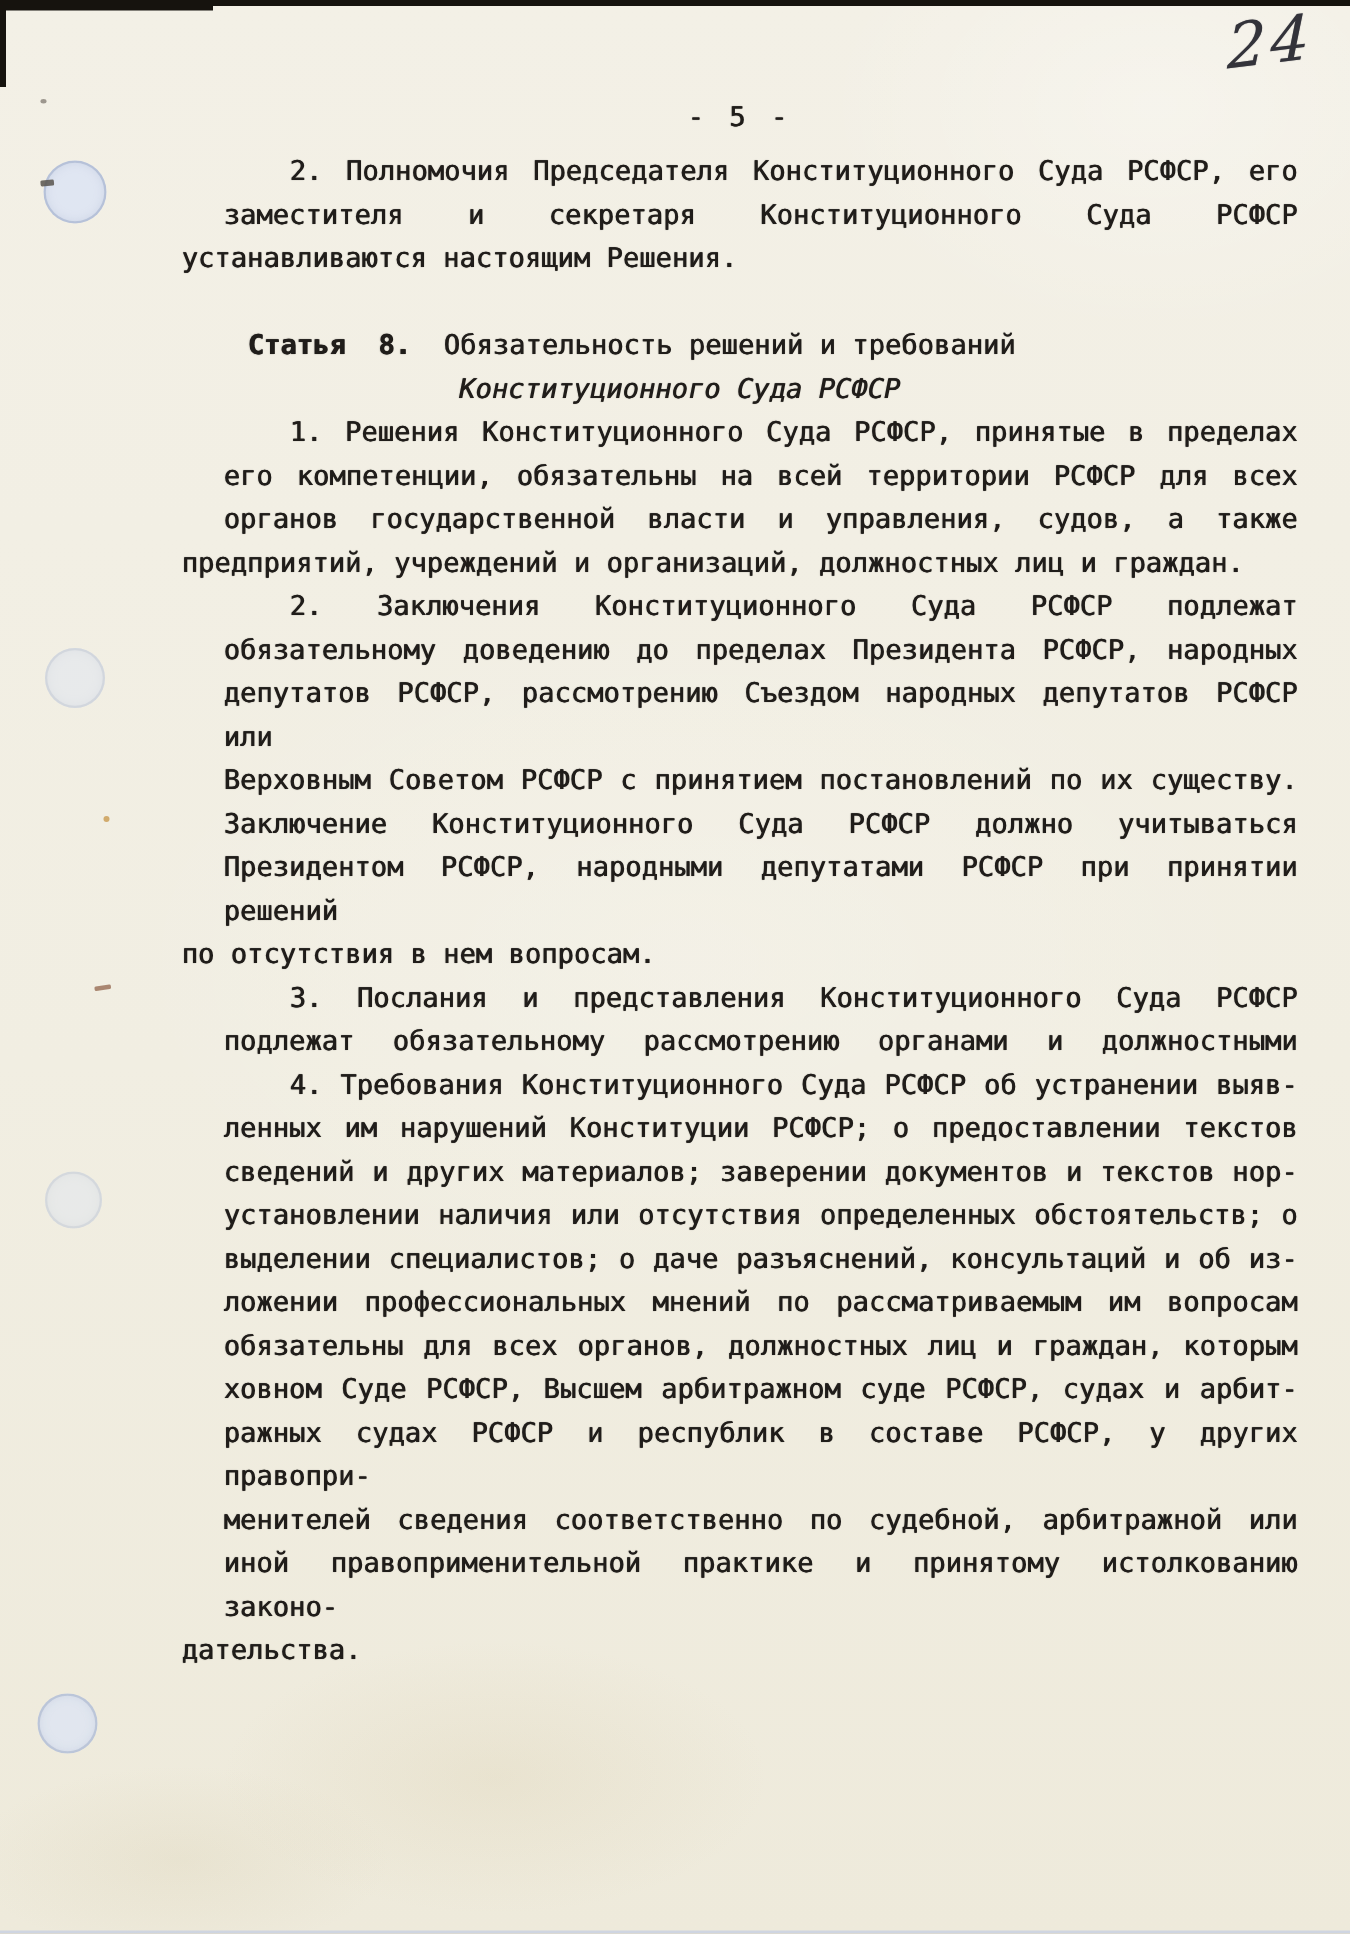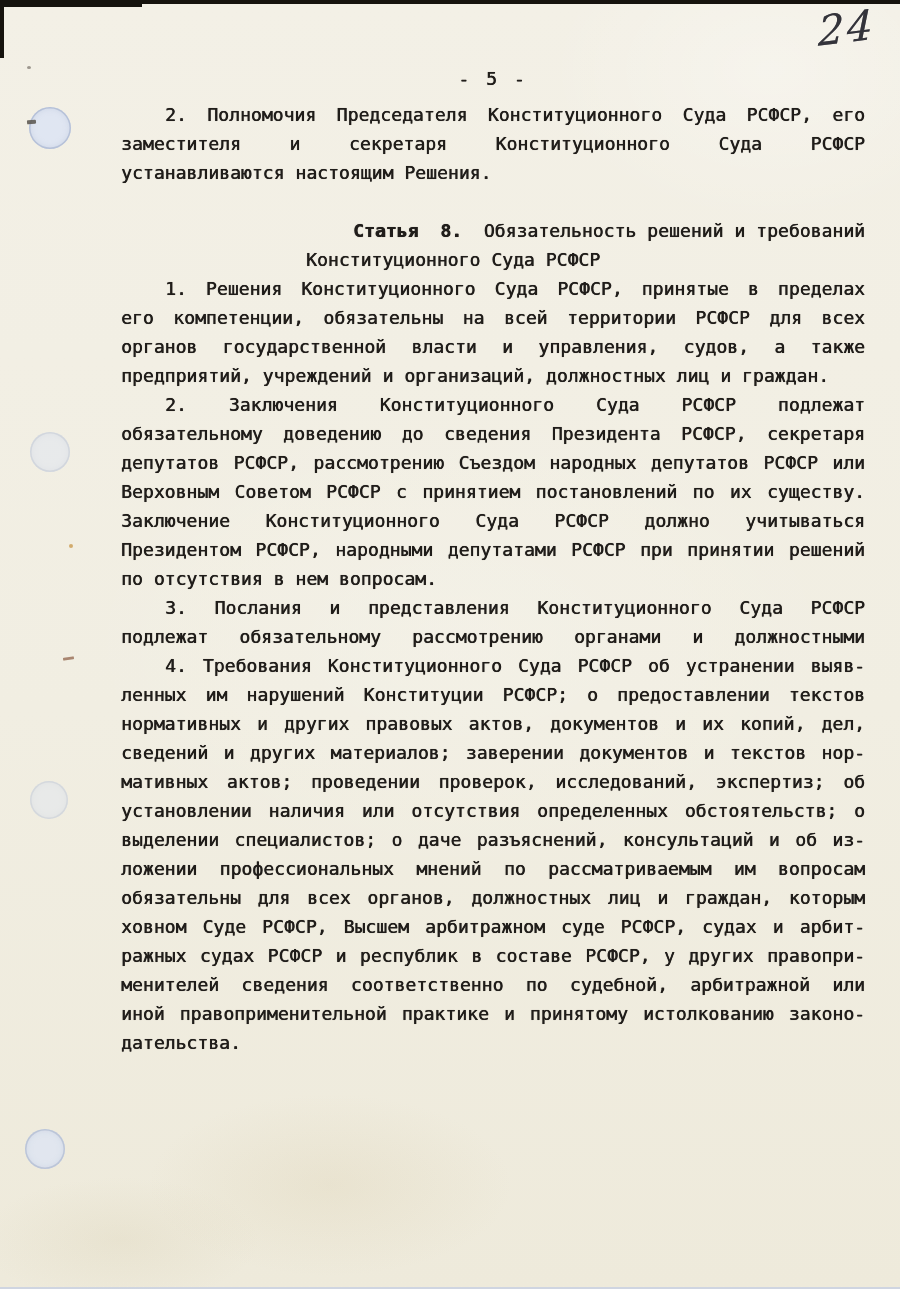--- a/index.html
+++ b/index.html
@@ -39,23 +39,23 @@
     position:absolute; top:68px; left:121px; width:744px; text-align:center;
     font-size:18.1px; letter-spacing:3px;
     text-shadow: .45px 0 0 currentColor, 0 0 .8px rgba(32,29,26,.45);
   }
   .text-body {
     position:absolute; top:100px; left:121px; width:744px;
     font-size:18.1px; line-height:29px;
     text-shadow: .45px 0 0 currentColor, 0 0 .8px rgba(32,29,26,.45);
   }
   .line      { min-height:29px; }
-  .line.j    { text-align:justify; text-align-last:justify; }
+  .line.j    { text-align:justify; text-align-last:justify;margin-left:28px; }
   .line.ind  { text-indent:44px; }
-  .line.pre  { white-space:pre;text-align:right; }
+  .line.pre  { white-space:pre; }
   .line b    { font-weight:bold; text-shadow: .6px 0 0 currentColor, 0 0 .9px rgba(32,29,26,.5); }
   
   .handnum {
     position:absolute; top:4px; left:818px;
     font-family:"DejaVu Serif", serif; font-style:italic;
     font-size:41px; letter-spacing:3px; color:#33333a;
     transform: rotate(-7deg) skewX(-8deg);
     text-shadow: 0 0 .6px rgba(50,50,60,.6);
   }
 </style>
@@ -87,47 +87,45 @@
       <div class="block">
         <div class="line j ind">2. Полномочия Председателя Конституционного Суда РСФСР, его</div>
         <div class="line j">заместителя и секретаря Конституционного Суда РСФСР</div>
         <div class="line">устанавливаются настоящим Решения.</div>
       </div>
       <div class="block">
         <div class="line">&nbsp;</div>
       </div>
       <div class="block">
         <div class="line ind pre"><b>Статья  8.</b>  Обязательность решений и требований</div>
-        <div class="line" style="padding-left: 185px;">Конституционного Суда РСФСР</div>
+        <div class="line" style="padding-left: 185px; font-style: italic;">Конституционного Суда РСФСР</div>
       </div>
       <div class="block">
         <div class="line j ind">1. Решения Конституционного Суда РСФСР, принятые в пределах</div>
         <div class="line j">его компетенции, обязательны на всей территории РСФСР для всех</div>
         <div class="line j">органов государственной власти и управления, судов, а также</div>
         <div class="line">предприятий, учреждений и организаций, должностных лиц и граждан.</div>
       </div>
       <div class="block">
         <div class="line j ind">2. Заключения Конституционного Суда РСФСР подлежат</div>
-        <div class="line j">обязательному доведению до сведения Президента РСФСР, секретаря</div>
+        <div class="line j">обязательному доведению до пределах Президента РСФСР, народных</div>
         <div class="line j">депутатов РСФСР, рассмотрению Съездом народных депутатов РСФСР или</div>
         <div class="line j">Верховным Советом РСФСР с принятием постановлений по их существу.</div>
         <div class="line j">Заключение Конституционного Суда РСФСР должно учитываться</div>
         <div class="line j">Президентом РСФСР, народными депутатами РСФСР при принятии решений</div>
         <div class="line">по отсутствия в нем вопросам.</div>
       </div>
       <div class="block">
         <div class="line j ind">3. Послания и представления Конституционного Суда РСФСР</div>
         <div class="line j">подлежат обязательному рассмотрению органами и должностными</div>
       </div>
       <div class="block">
         <div class="line j ind">4. Требования Конституционного Суда РСФСР об устранении выяв-</div>
         <div class="line j">ленных им нарушений Конституции РСФСР; о предоставлении текстов</div>
-        <div class="line j">нормативных и других правовых актов, документов и их копий, дел,</div>
         <div class="line j">сведений и других материалов; заверении документов и текстов нор-</div>
-        <div class="line j">мативных актов; проведении проверок, исследований, экспертиз; об</div>
         <div class="line j">установлении наличия или отсутствия определенных обстоятельств; о</div>
         <div class="line j">выделении специалистов; о даче разъяснений, консультаций и об из-</div>
         <div class="line j">ложении профессиональных мнений по рассматриваемым им вопросам</div>
         <div class="line j">обязательны для всех органов, должностных лиц и граждан, которым</div>
         <div class="line j">ховном Суде РСФСР, Высшем арбитражном суде РСФСР, судах и арбит-</div>
         <div class="line j">ражных судах РСФСР и республик в составе РСФСР, у других правопри-</div>
         <div class="line j">менителей сведения соответственно по судебной, арбитражной или</div>
         <div class="line j">иной правоприменительной практике и принятому истолкованию законо-</div>
         <div class="line">дательства.</div>
       </div>

